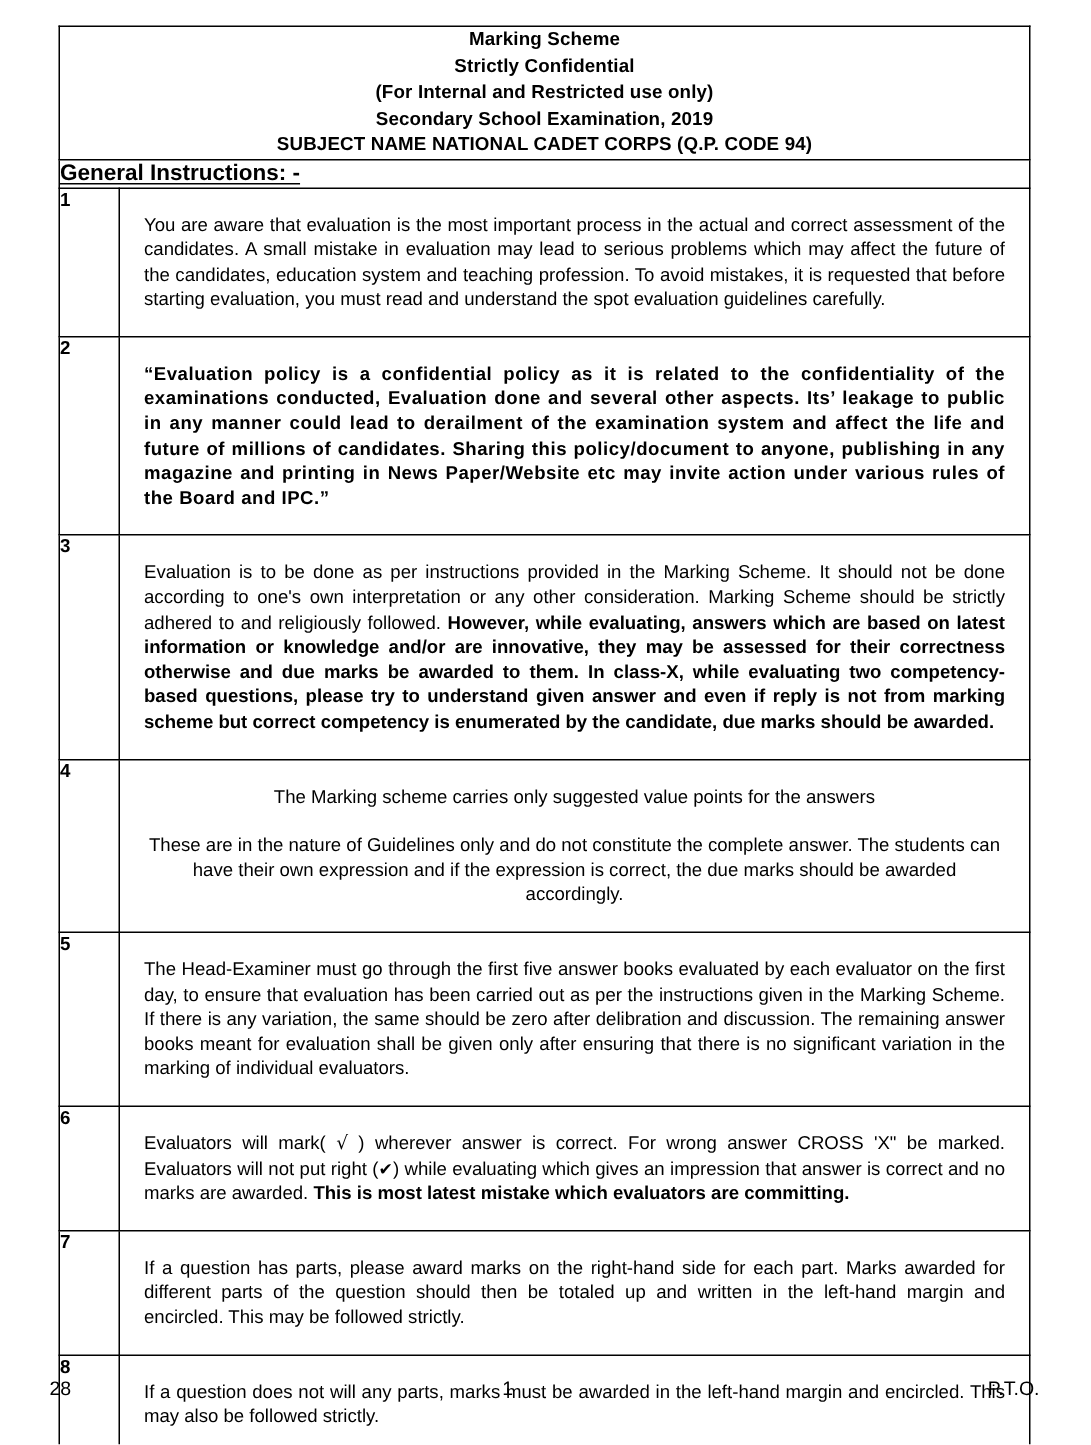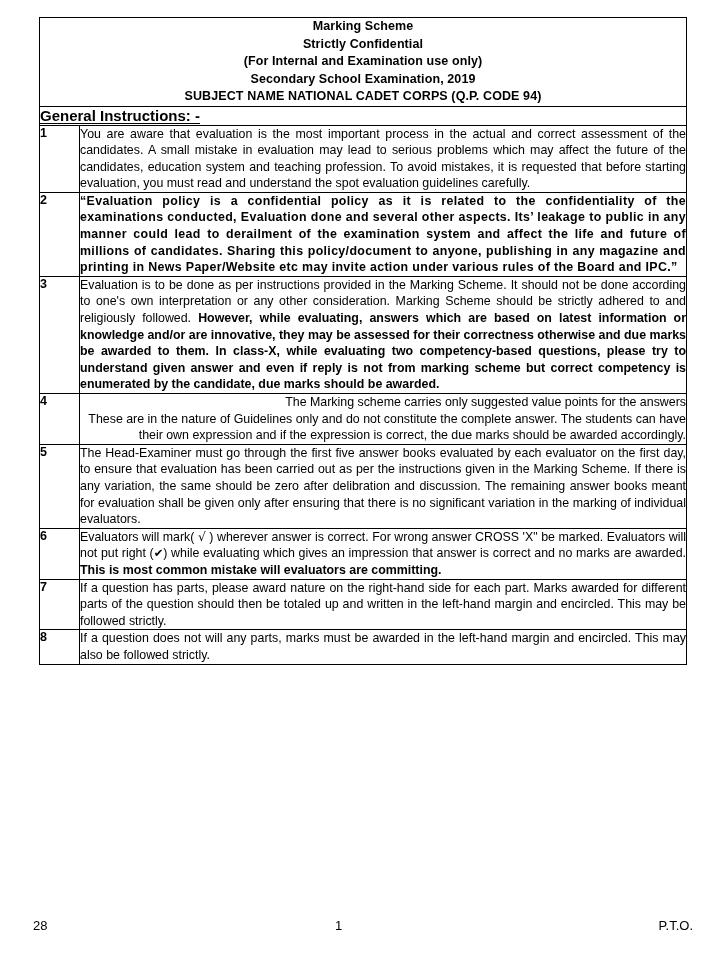--- a/index.html
+++ b/index.html
@@ -64,24 +64,24 @@
     text-align: left;
   }
   .body-cell {
     padding: 4px 7px 4px 8px;
     font-size: 12.4px;
     line-height: 16.6px;
     text-align: justify;
     hyphens: none;
   }
   .body-cell.left-align {
-    text-align: right;
+    text-align: center;
   }
   .body-cell p {
-    margin: 0;
+    margin: 16px;
   }
   b, .b {
     font-weight: bold;
   }
   .spaced {
     letter-spacing: 0.35px;
   }
   .glyph {
     font-family: "DejaVu Sans", sans-serif;
   }
@@ -116,21 +116,21 @@
   <table class="doc-table">
     <colgroup>
       <col style="width:40px">
       <col>
     </colgroup>
     <tbody>
       <tr>
         <td class="hdr-cell" colspan="2">
           <div class="hdr-line">Marking Scheme</div>
           <div class="hdr-line">Strictly Confidential</div>
-          <div class="hdr-line">(For Internal and Examination use only)</div>
+          <div class="hdr-line">(For Internal and Restricted use only)</div>
           <div class="hdr-line">Secondary School Examination, 2019</div>
           <div class="hdr-line">SUBJECT NAME NATIONAL CADET CORPS (Q.P. CODE 94)</div>
         </td>
       </tr>
 
       <tr>
         <td class="gi-cell" colspan="2">
           <span class="gi-title">General Instructions: -</span>
         </td>
       </tr>
@@ -167,28 +167,28 @@
       <tr>
         <td class="num-cell">5</td>
         <td class="body-cell">
           <p>The Head-Examiner must go through the first five answer books evaluated by each evaluator on the first day, to ensure that evaluation has been carried out as per the instructions given in the Marking Scheme. If there is any variation, the same should be zero after delibration and discussion. The remaining answer books meant for evaluation shall be given only after ensuring that there is no significant variation in the marking of individual evaluators.</p>
         </td>
       </tr>
 
       <tr>
         <td class="num-cell">6</td>
         <td class="body-cell">
-          <p><span>Evaluators will mark( </span><span class="glyph">√</span><span> ) wherever answer is correct. For wrong answer CROSS 'X" be marked. Evaluators will not put right (</span><span class="glyph-b">✔</span><span>) while evaluating which gives an impression that answer is correct and no marks are awarded. </span><b>This is most common mistake will evaluators are committing.</b></p>
+          <p><span>Evaluators will mark( </span><span class="glyph">√</span><span> ) wherever answer is correct. For wrong answer CROSS 'X" be marked. Evaluators will not put right (</span><span class="glyph-b">✔</span><span>) while evaluating which gives an impression that answer is correct and no marks are awarded. </span><b>This is most latest mistake which evaluators are committing.</b></p>
         </td>
       </tr>
 
       <tr>
         <td class="num-cell">7</td>
         <td class="body-cell">
-          <p>If a question has parts, please award nature on the right-hand side for each part. Marks awarded for different parts of the question should then be totaled up and written in the left-hand margin and encircled. This may be followed strictly.</p>
+          <p>If a question has parts, please award marks on the right-hand side for each part. Marks awarded for different parts of the question should then be totaled up and written in the left-hand margin and encircled. This may be followed strictly.</p>
         </td>
       </tr>
 
       <tr>
         <td class="num-cell">8</td>
         <td class="body-cell">
           <p>If a question does not will any parts, marks must be awarded in the left-hand margin and encircled. This may also be followed strictly.</p>
         </td>
       </tr>
     </tbody>

